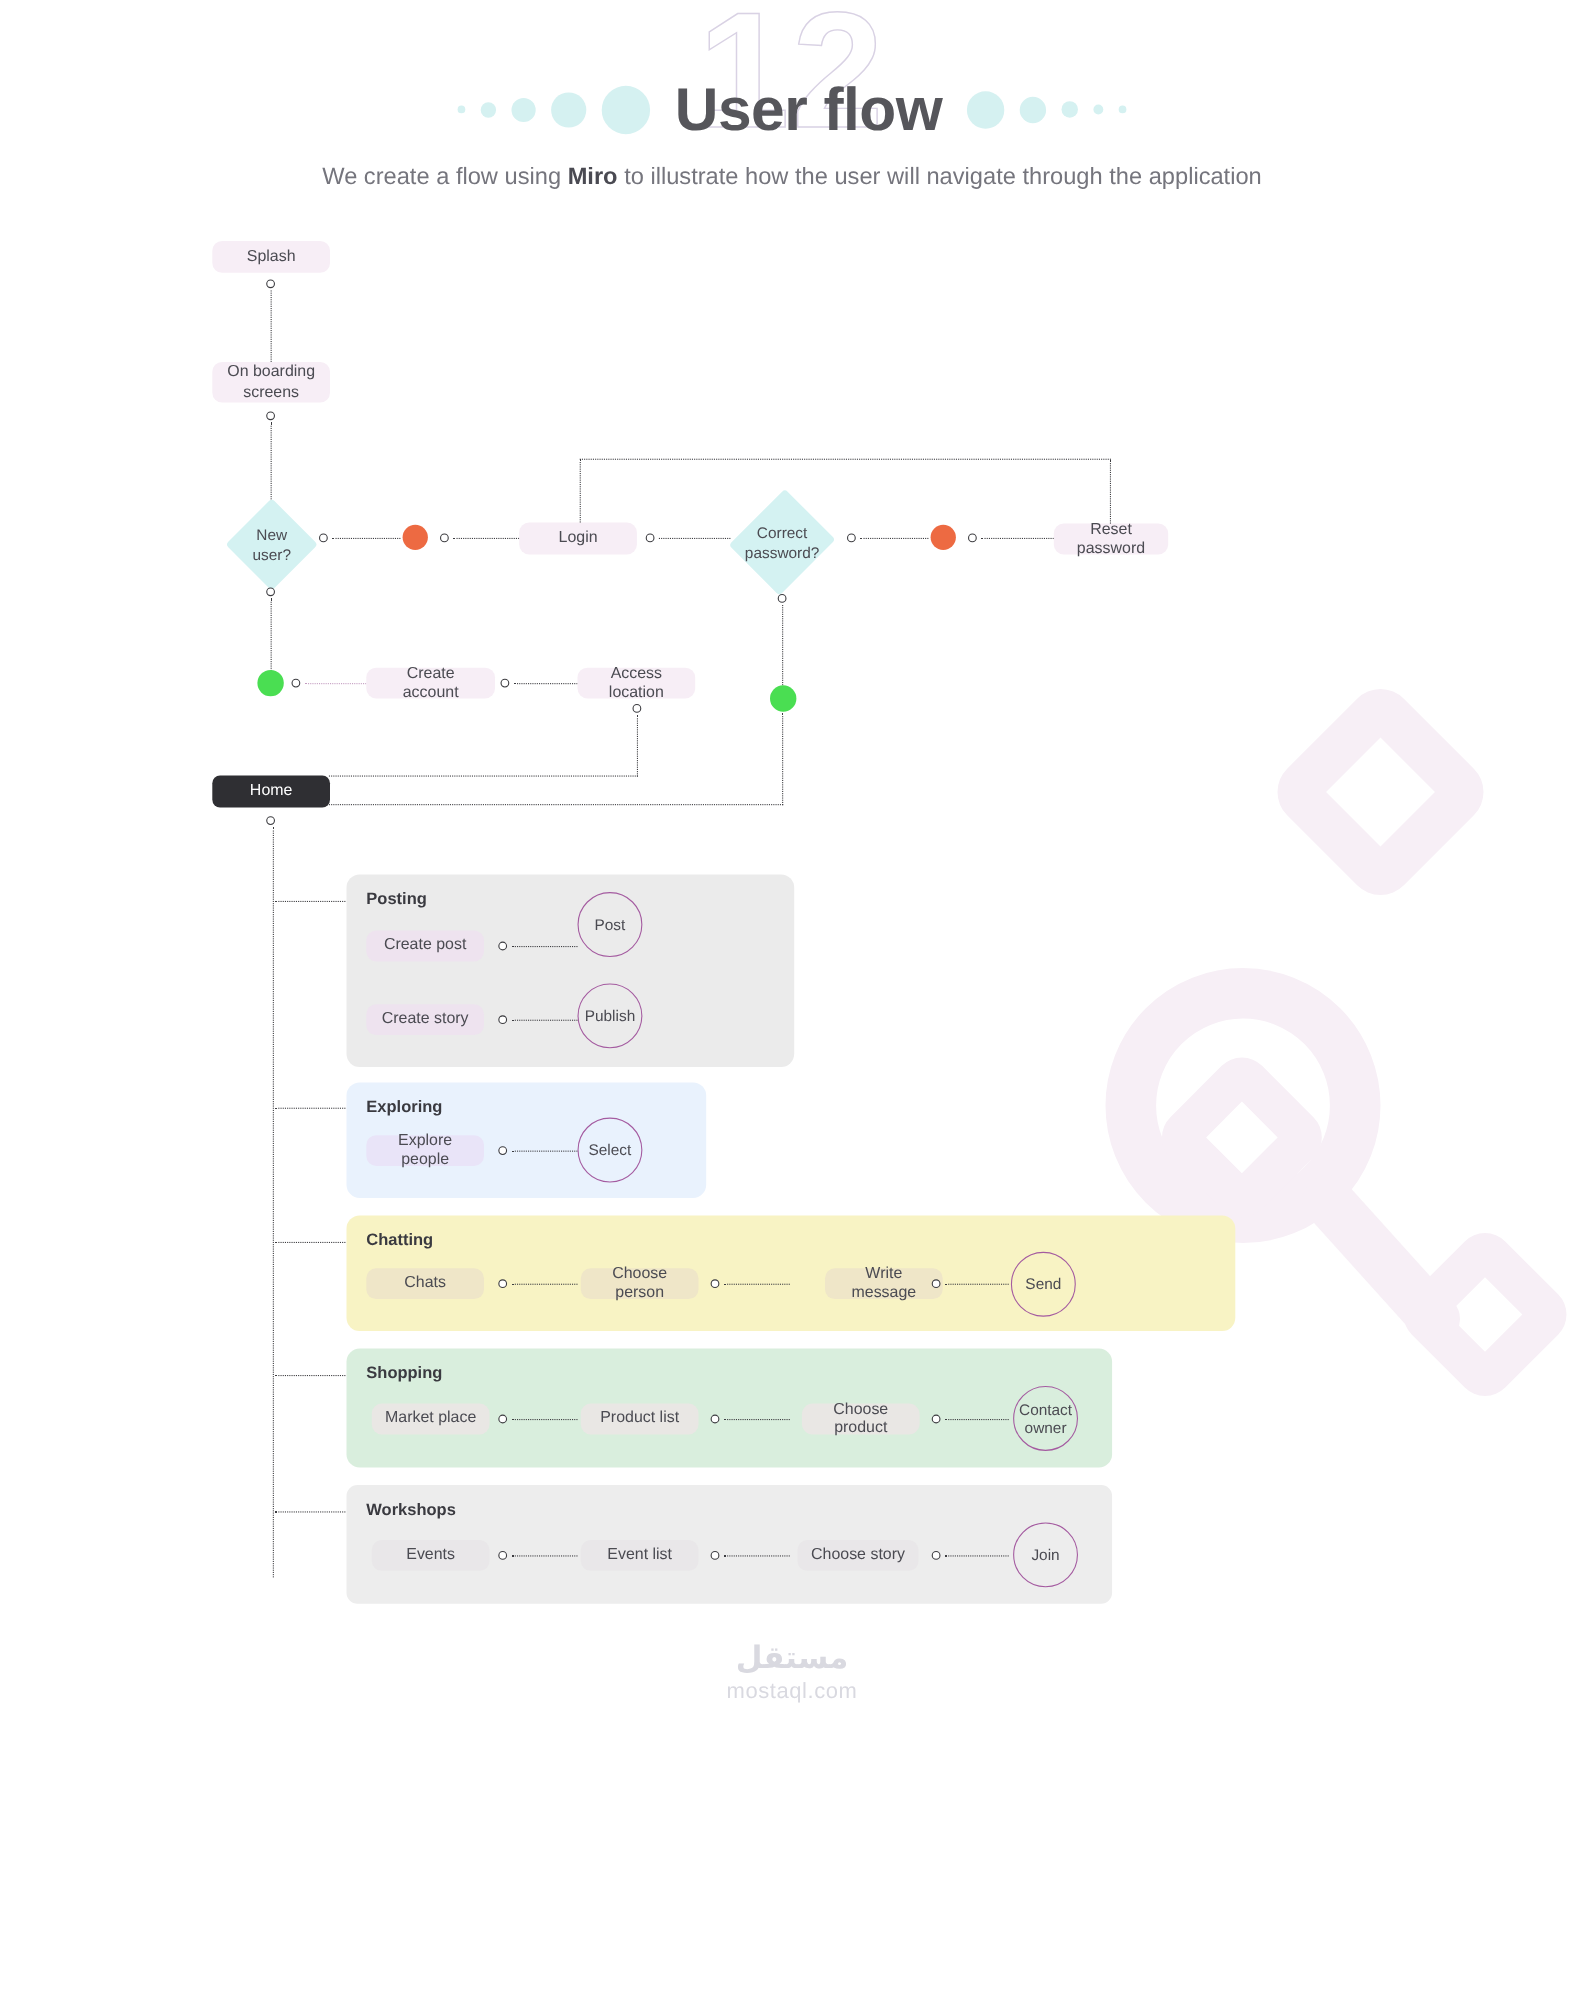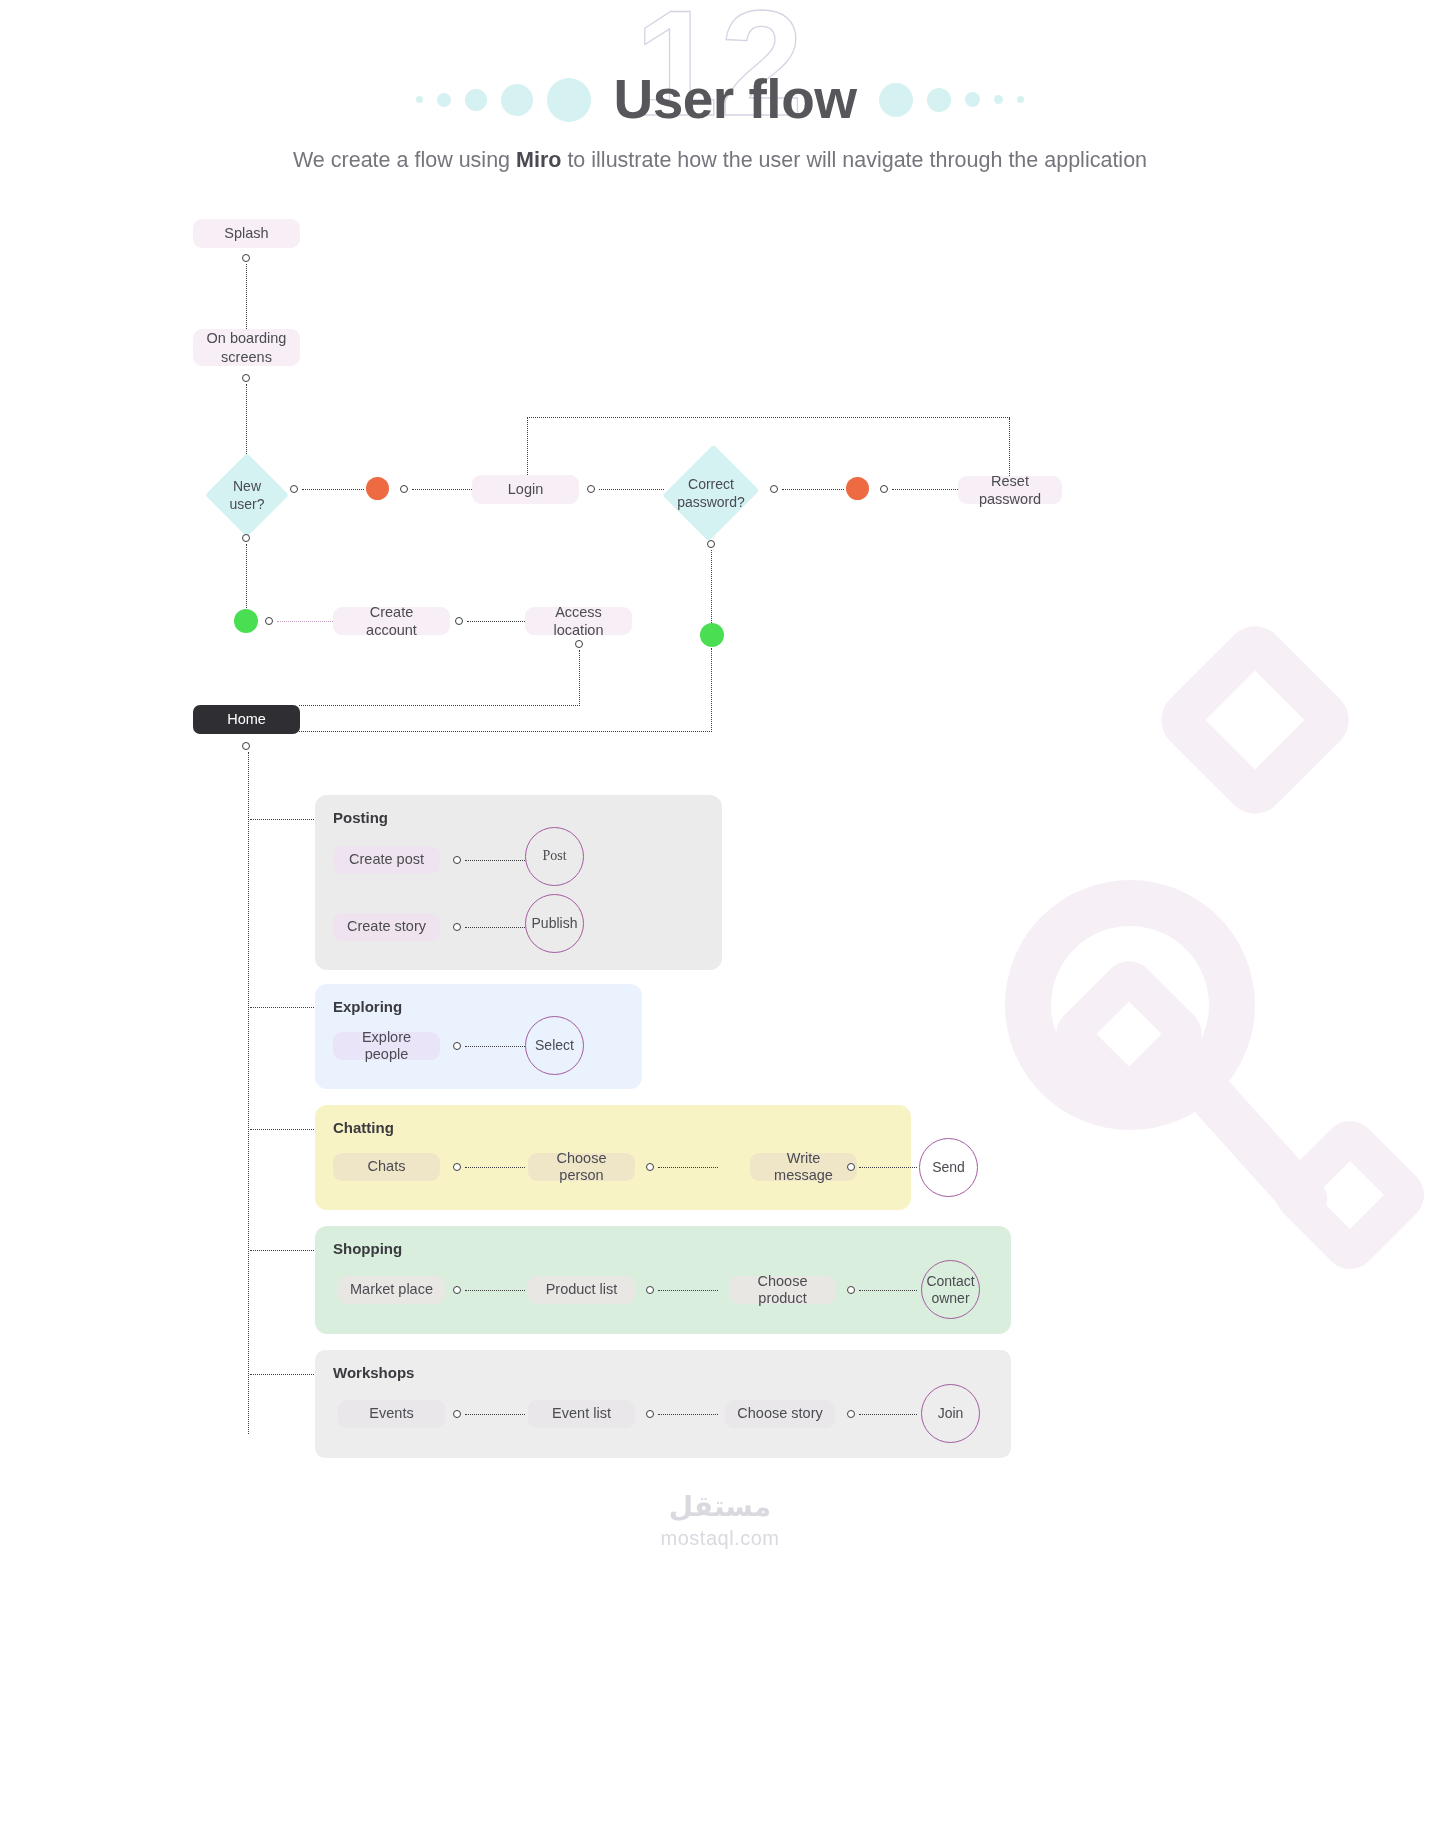--- a/index.html
+++ b/index.html
@@ -248,36 +248,36 @@
   <div class="dashh" style="left:250px;top:1007px;width:64px;"></div>
   <div class="dashh" style="left:250px;top:1129px;width:64px;"></div>
   <div class="dashh" style="left:250px;top:1250px;width:64px;"></div>
   <div class="dashh" style="left:250px;top:1374px;width:64px;"></div>
 
   <div class="card" style="left:315px;top:795px;width:407px;height:175px;background:#ebebeb;">
     <div class="card-title">Posting</div>
     <div class="chip" style="left:18px;top:51px;width:107px;height:28px;background:#eee3ef;">Create post</div>
     <div class="sdot" style="left:138px;top:61px;"></div>
     <div class="dashh" style="left:150px;top:65px;width:60px;"></div>
-    <div class="circ" style="left:210px;top:32px;width:59px;height:59px;font-family:Liberation Serif, serif;">Post</div>
+    <div class="circ" style="left:210px;top:16px;width:59px;height:59px;">Post</div>
     <div class="chip" style="left:18px;top:118px;width:107px;height:28px;background:#eee3ef;">Create story</div>
     <div class="sdot" style="left:138px;top:128px;"></div>
     <div class="dashh" style="left:150px;top:132px;width:60px;"></div>
     <div class="circ" style="left:210px;top:99px;width:59px;height:59px;">Publish</div>
   </div>
 
   <div class="card" style="left:315px;top:984px;width:327px;height:105px;background:#e9f2fd;">
     <div class="card-title">Exploring</div>
     <div class="chip" style="left:18px;top:48px;width:107px;height:28px;background:#e9e4f8;">Explore people</div>
     <div class="sdot" style="left:138px;top:58px;"></div>
     <div class="dashh" style="left:150px;top:62px;width:60px;"></div>
     <div class="circ" style="left:210px;top:32px;width:59px;height:59px;">Select</div>
   </div>
 
-  <div class="card" style="left:315px;top:1105px;width:596px;height:105px;background:#f8f3c4;">
+  <div class="card" style="left:315px;top:1105px;width:808px;height:105px;background:#f8f3c4;">
     <div class="card-title">Chatting</div>
     <div class="chip" style="left:18px;top:48px;width:107px;height:28px;background:#efe6c8;">Chats</div>
     <div class="sdot" style="left:138px;top:58px;"></div>
     <div class="dashh" style="left:150px;top:62px;width:60px;"></div>
     <div class="chip" style="left:213px;top:48px;width:107px;height:28px;background:#efe6c8;">Choose person</div>
     <div class="sdot" style="left:331px;top:58px;"></div>
     <div class="dashh" style="left:343px;top:62px;width:60px;"></div>
     <div class="chip" style="left:435px;top:48px;width:107px;height:28px;background:#efe6c8;">Write message</div>
     <div class="sdot" style="left:532px;top:58px;"></div>
     <div class="dashh" style="left:544px;top:62px;width:58px;"></div>

